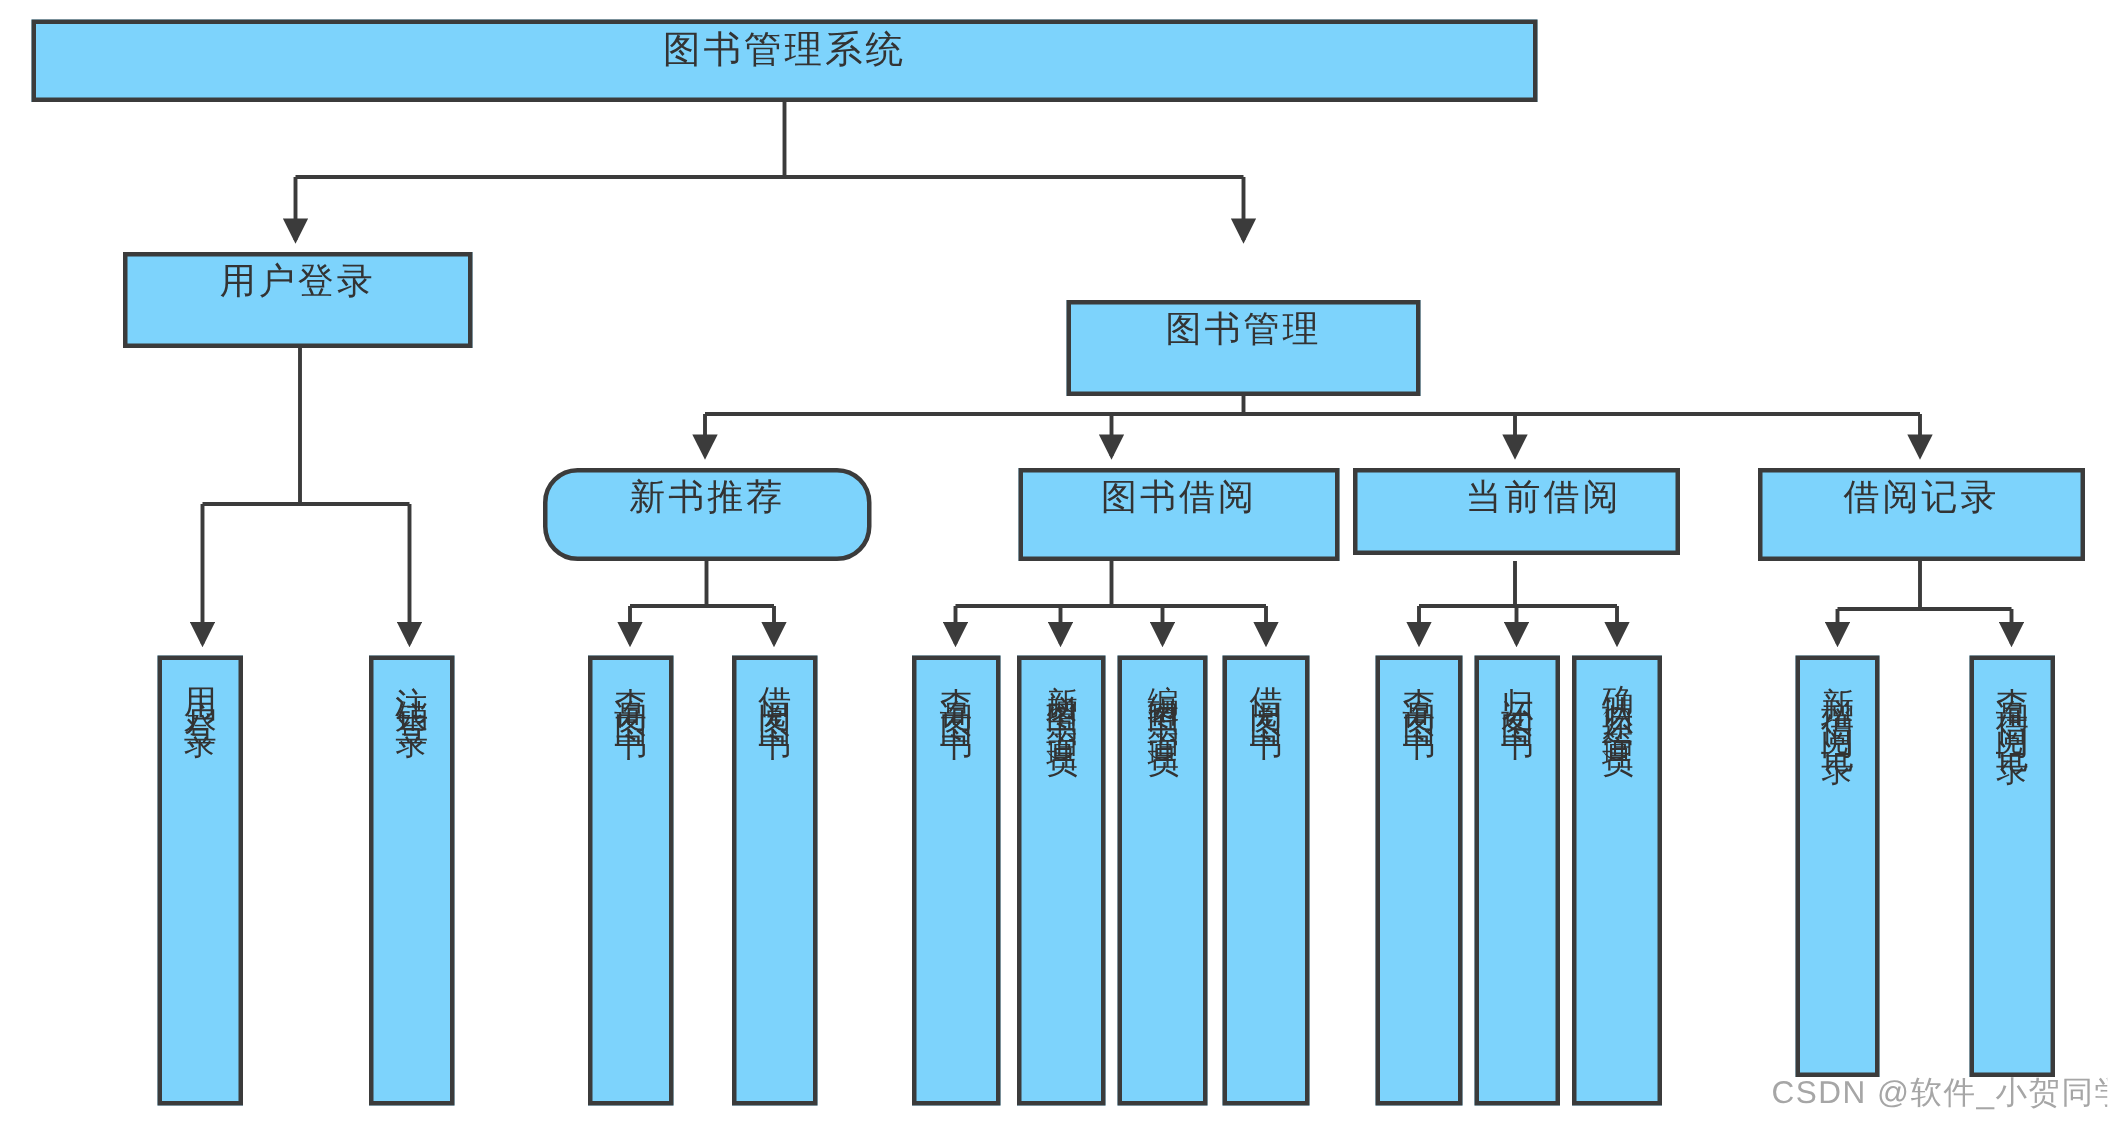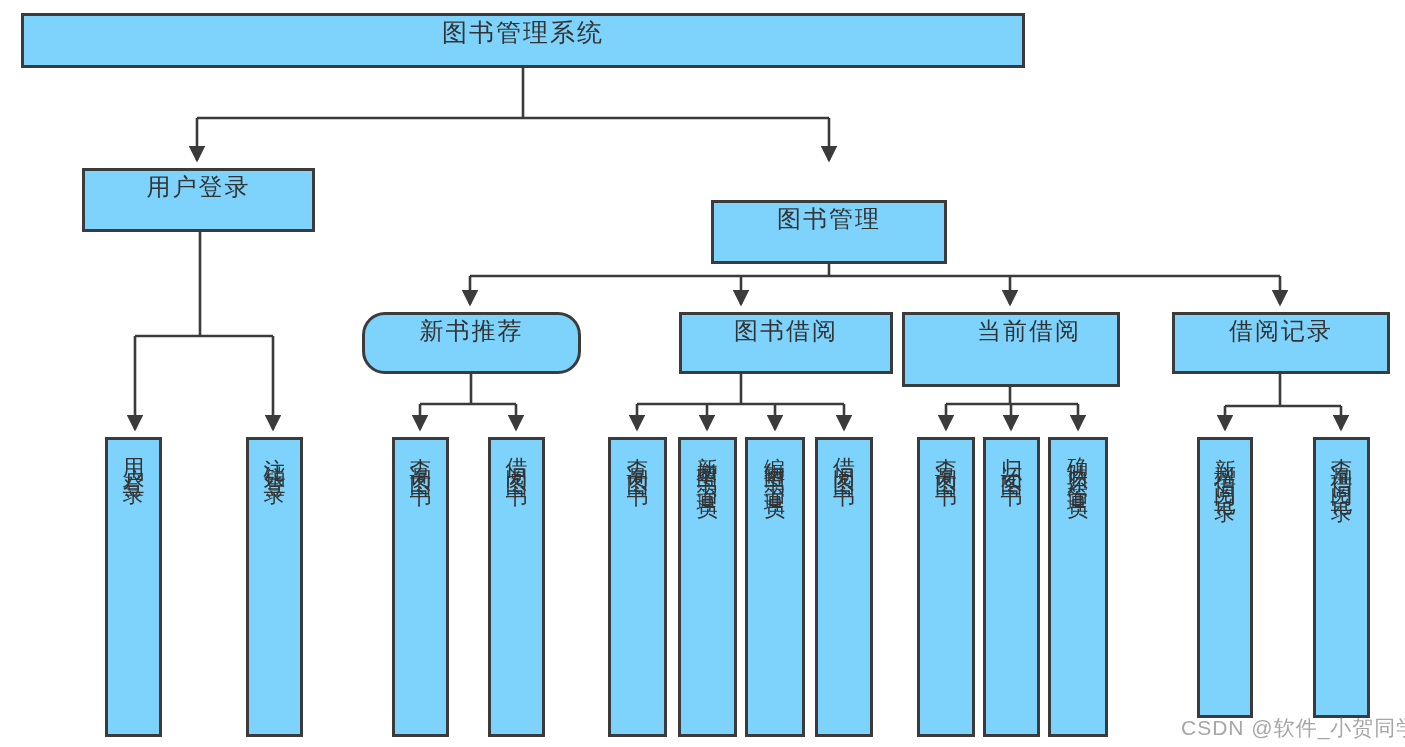--- a/index.html
+++ b/index.html
@@ -121,21 +121,21 @@
   <div class="node node-l2" style="left:711px; top:168px; width:236px; height:64px;margin-top:32px;">
     <span>图书管理</span>
   </div>
 
   <div class="node node-l3" style="left:362px; top:312px; width:219px; height:62px;border-radius:23px;">
     <span>新书推荐</span>
   </div>
   <div class="node node-l3" style="left:634px; top:312px; width:214px; height:62px;margin-left:45px;">
     <span>图书借阅</span>
   </div>
-  <div class="node node-l3" style="left:902px; top:312px; width:218px; height:75px;padding-left:36px;">
+  <div class="node node-l3" style="left:902px; top:312px; width:218px; height:58px;padding-left:36px;">
     <span>当前借阅</span>
   </div>
   <div class="node node-l3" style="left:1172px; top:312px; width:218px; height:62px;">
     <span>借阅记录</span>
   </div>
 
   <div class="node leaf" style="left:105px; top:437px; width:57px; height:300px;">
     <span class="v-label">用户登录</span>
   </div>
   <div class="node leaf" style="left:246px; top:437px; width:57px; height:300px;">

